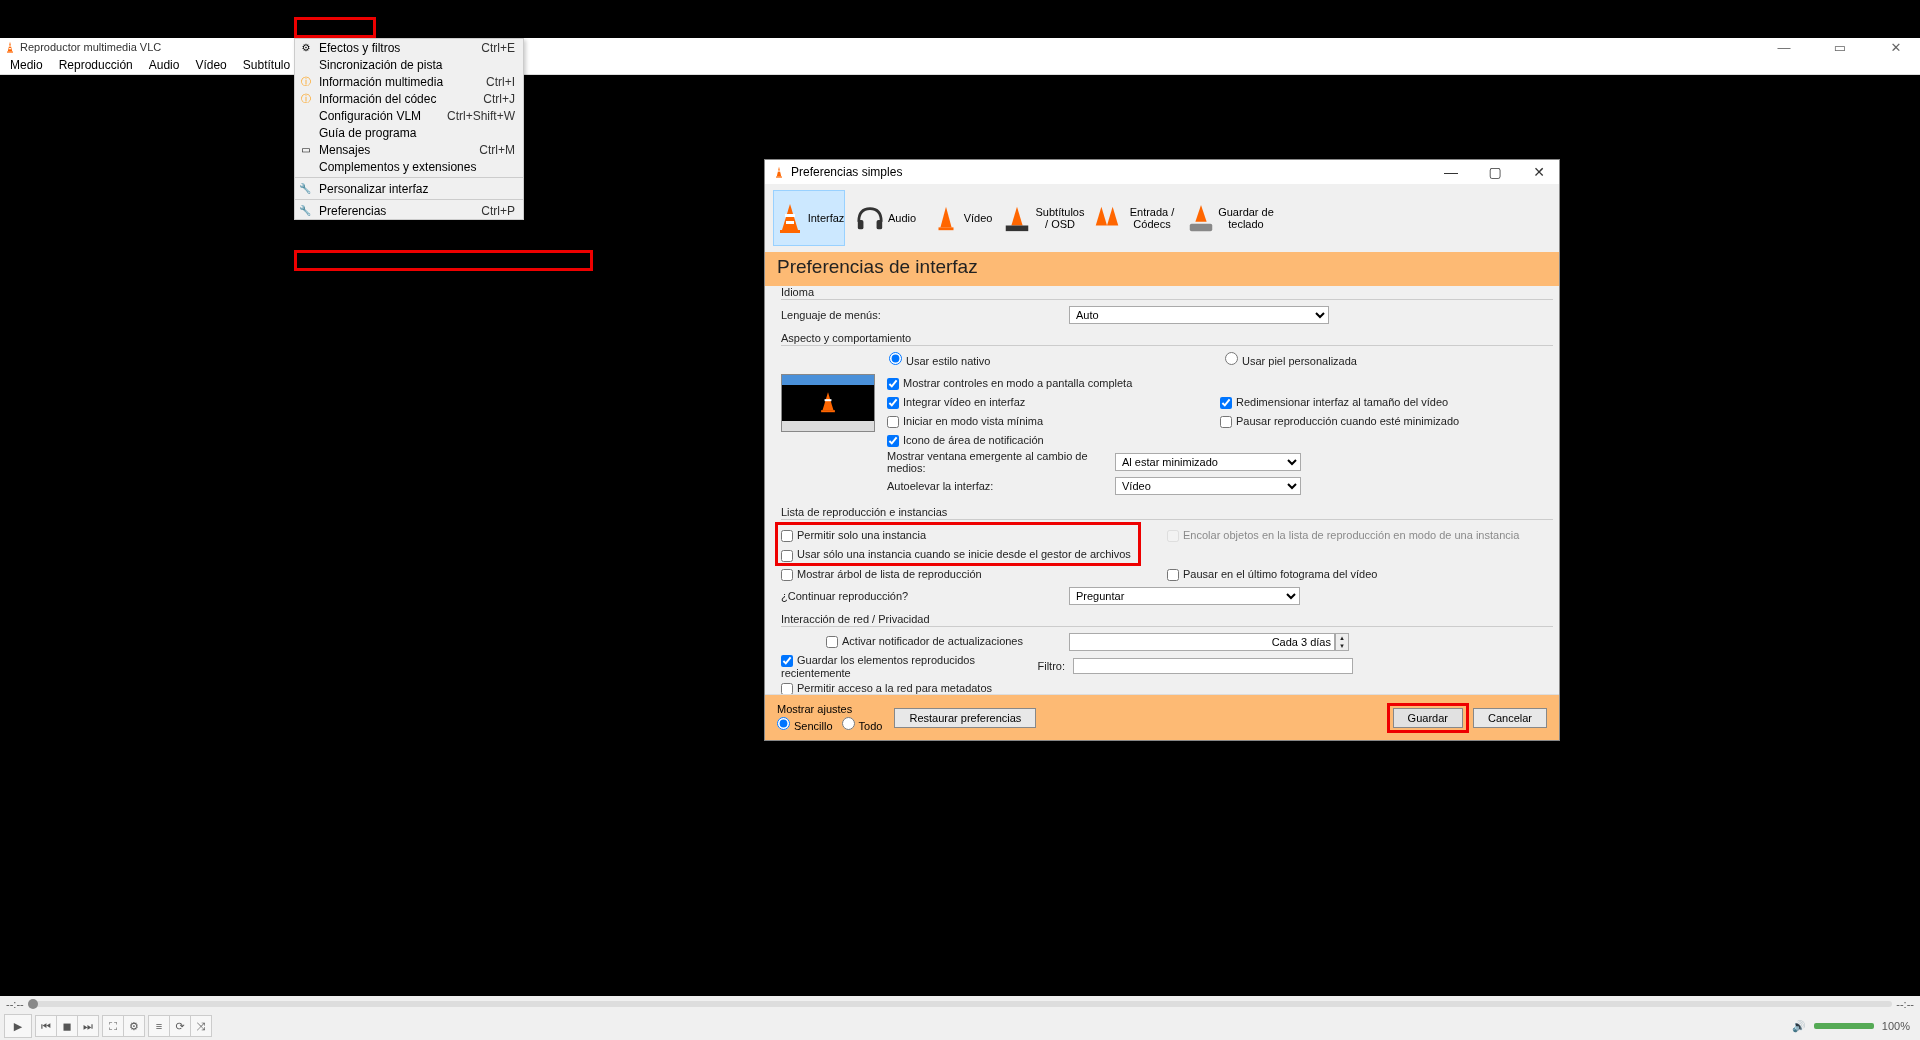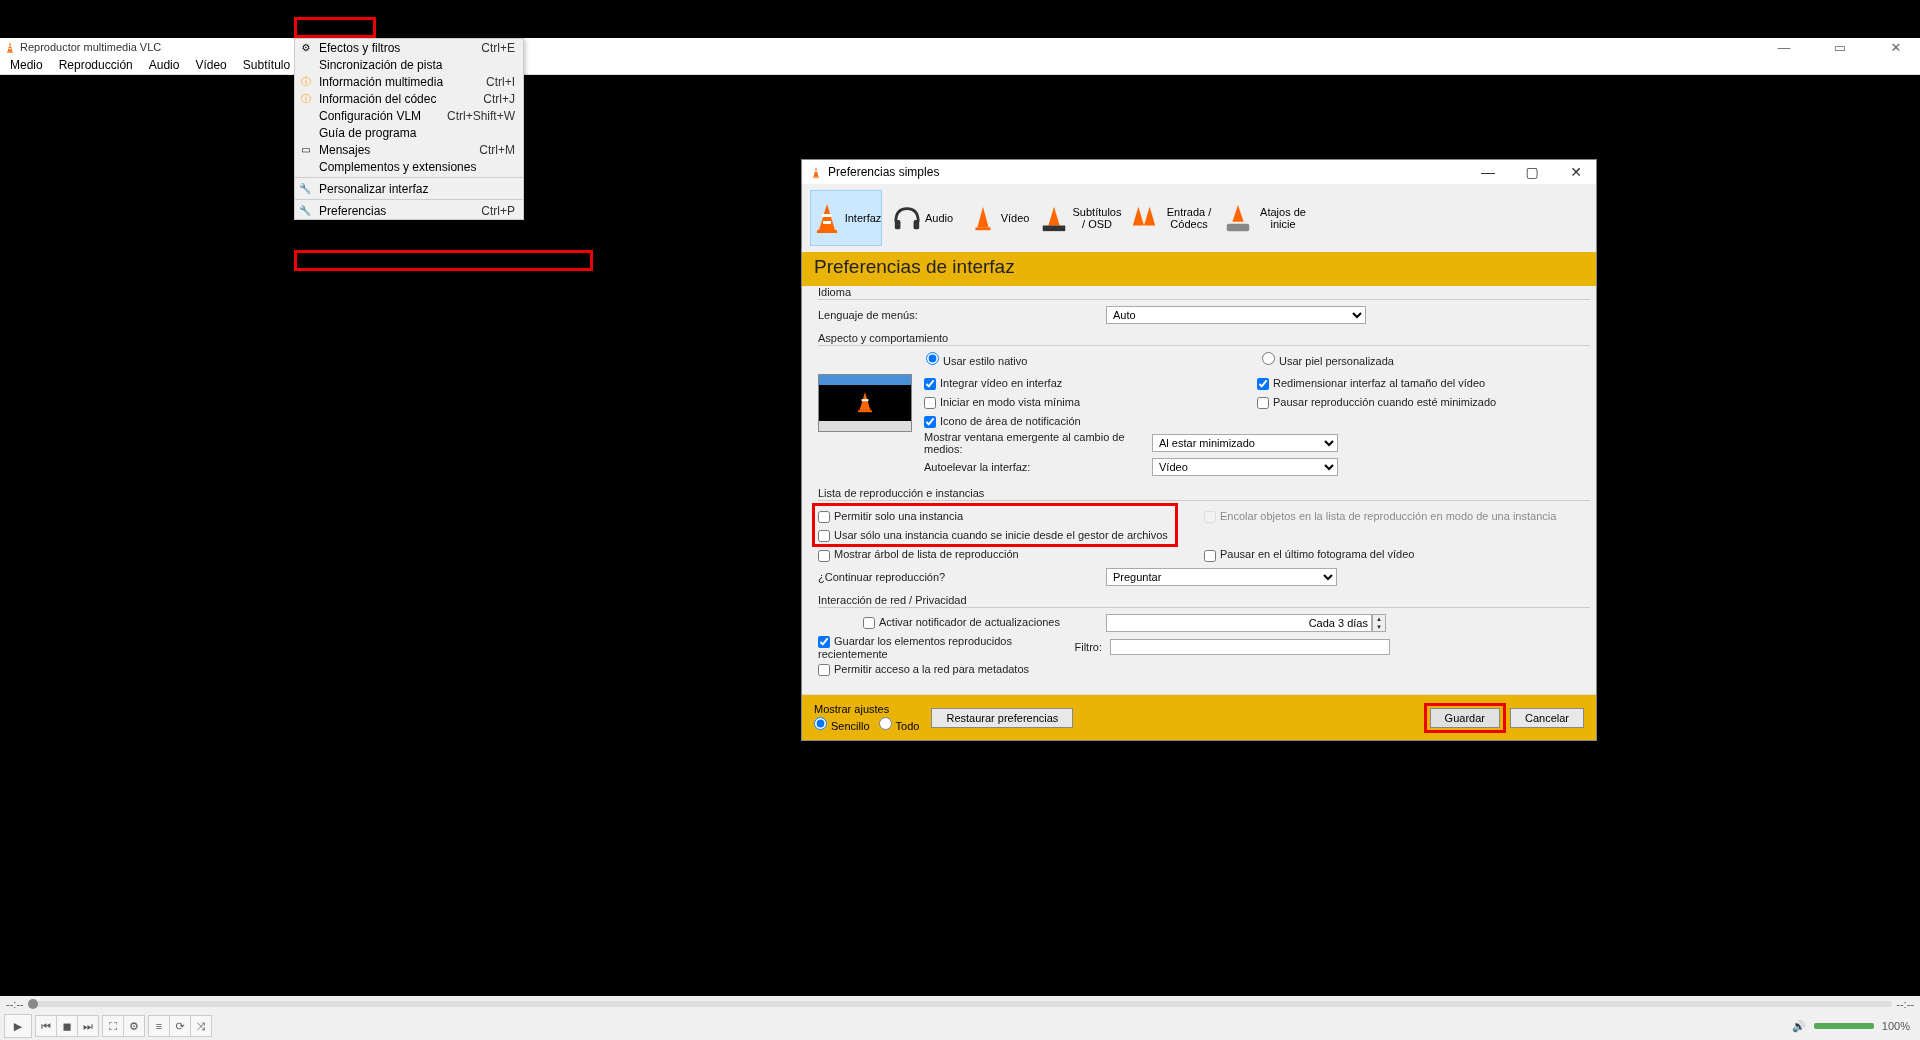--- a/index.html
+++ b/index.html
@@ -32,21 +32,21 @@
 .track-knob { width: 10px; height: 10px; border-radius: 50%; background:#888; position:absolute; left:0; top:-2px;}
 .controls-row { display:flex; align-items:center; height:28px; padding:0 4px; gap:4px;}
 .ctrl-btn { width:22px; height:22px; background:#f7f7f7; border:1px solid #ccc; display:flex; align-items:center; justify-content:center; font-size:11px; color:#555; cursor:pointer;}
 .ctrl-btn.play { width:28px; height:24px; }
 .ctrl-group { display:flex; gap:0; }
 .ctrl-group .ctrl-btn { border-radius: 0; margin-left:-1px; }
 .right-indicators { margin-left:auto; display:flex; align-items:center; gap:8px; font-size:11px; color:#555; padding-right: 6px; }
 .vol-bar { width:60px; height:6px; background: linear-gradient(to right, #5a5 0%, #5a5 100%); border-radius: 2px; }
 
 
-.dialog { position: absolute; background: #eab308; border: 1px solid #888; box-shadow: 4px 4px 12px rgba(0,0,0,0.3); margin-left: 37px; }
+.dialog { position: absolute; background: #fdba74; border: 1px solid #888; box-shadow: 4px 4px 12px rgba(0,0,0,0.3); }
 .dlg-title { height: 24px; background: #fff; display:flex; align-items:center; justify-content:space-between; padding:0 4px 0 8px; font-size:12px; }
 .dlg-title-right { display:flex; gap:12px; }
 .dlg-win-btn { width:32px; height:20px; display:flex; align-items:center; justify-content:center; color:#333; cursor:pointer; font-size:14px;}
 .dlg-title-left { display:flex; align-items:center; gap:6px; }
 
 .category-row { display:flex; padding: 6px 8px; gap:4px; background:#f0f0f0; }
 .cat-btn { width:72px; height:56px; display:flex; flex-direction:row; align-items:center; justify-content:center; font-size:11px; cursor:pointer; border:1px solid transparent; gap:2px; text-align:center;}
 .cat-btn.active { background:#cce8ff; border:1px solid #99d1ff; }
 .cat-icon { width:32px; height:32px; display:flex; align-items:center; justify-content:center; }
 
@@ -244,21 +244,21 @@
         </div>
       <span>Entrada / Códecs</span>
     </div>
     <div class="cat-btn" style="width:90px;">
       <div class="cat-icon">
           <svg width="30" height="30" viewBox="0 0 32 32">
             <polygon points="16,2 22,20 10,20" fill="#f60"></polygon>
             <rect x="4" y="22" width="24" height="8" rx="2" fill="#888"></rect>
           </svg>
         </div>
-      <span>Atajos de inicie</span>
+      <span>Guardar de teclado</span>
     </div>
   </div>
   <div class="prefs-title">Preferencias de interfaz</div>
 
   <div class="prefs-body">
 
     <div class="fieldset">
       <div class="fieldset-title">Idioma</div>
       <div class="row">
         <label style="width:280px;">Lenguaje de menús:</label>
@@ -276,20 +276,23 @@
         <div>
           <div class="preview-box">
             <svg class="mini-cone cone-svg" width="22" height="22" viewBox="0 0 32 32">
                 <polygon points="16,2 24,28 8,28" fill="#f60"></polygon>
                 <rect x="11" y="12" width="10" height="3" fill="#fff"></rect>
                 <rect x="6" y="28" width="20" height="3" fill="#f60"></rect>
               </svg>
           </div>
         </div>
         <div style="flex:1;">
+          <div class="row">
+              <label><input type="checkbox" checked="" style=""><span>Mostrar controles en modo a pantalla completa</span></label>
+            </div>
           <div class="two-col">
             <div>
                 <div class="row">
                   <label><input type="checkbox" checked="" style=""><span>Integrar vídeo en interfaz</span></label>
                 </div>
               </div>
             <div>
                 <div class="row">
                   <label><input type="checkbox" checked="" style=""><span>Redimensionar interfaz al tamaño del vídeo</span></label>
                 </div>

